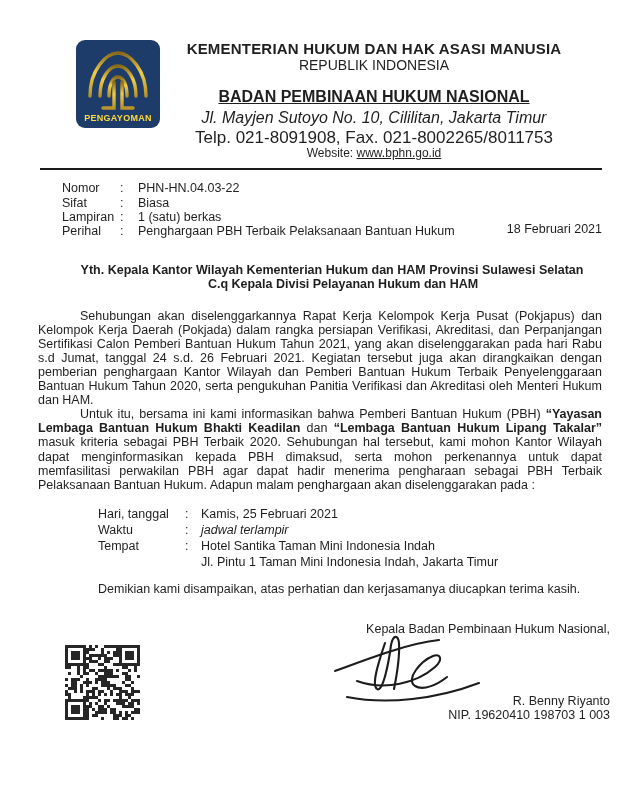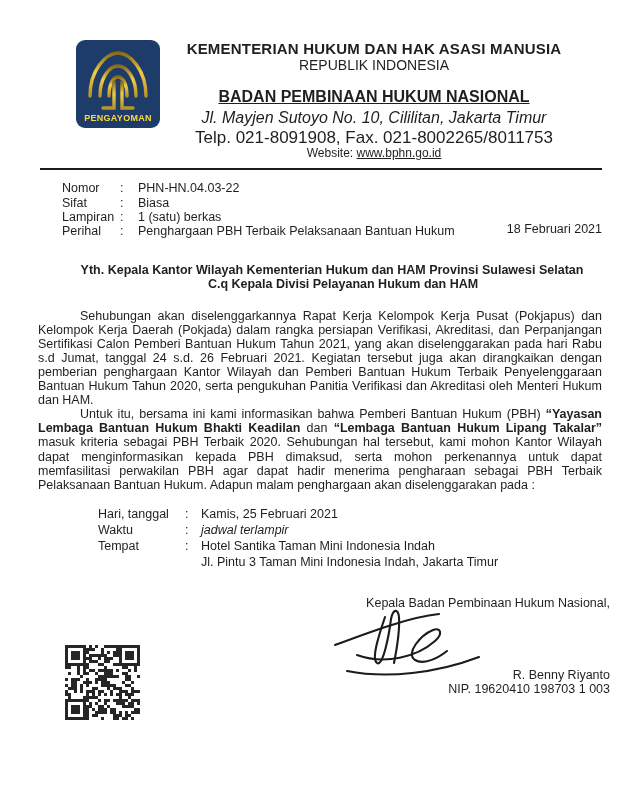--- a/index.html
+++ b/index.html
@@ -115,25 +115,26 @@
       <div>Hari, tanggal</div>
       <div>:</div>
       <div>Kamis, 25 Februari 2021</div>
       <div>Waktu</div>
       <div>:</div>
       <div class="ital">jadwal terlampir</div>
       <div>Tempat</div>
       <div>:</div>
       <div>
         <div>Hotel Santika Taman Mini Indonesia Indah</div>
-        <div>Jl. Pintu 3 Taman Mini Indonesia Indah, Jakarta Timur</div>
+        <div>Jl. Pintu 1 Taman Mini Indonesia Indah, Jakarta Timur</div>
       </div>
     </div>
   </div>
 
+  <div class="closing">Demikian kami disampaikan, atas perhatian dan kerjasamanya diucapkan terima kasih.</div>
 
   <div class="sig">
     <div>Kepala Badan Pembinaan Hukum Nasional,</div>
     <svg class="sig-scribble" width="150" height="72" viewBox="0 0 150 72" aria-hidden="true">
       <g fill="none" stroke="#1c1c1c" stroke-width="2.1" stroke-linecap="round">
         <path d="M2 38 C 34 26 76 10 106 7"></path>
         <path d="M52 10 C 46 28 38 52 44 56 C 50 60 56 28 58 12 C 60 2 65 1 66 10 C 67 26 63 46 61 56"></path>
         <path d="M24 48 C 52 58 84 50 102 34 C 110 27 108 20 100 23 C 88 28 72 46 82 53 C 90 58 104 52 114 44"></path>
         <path d="M14 64 C 54 72 104 66 146 50"></path>
       </g>

